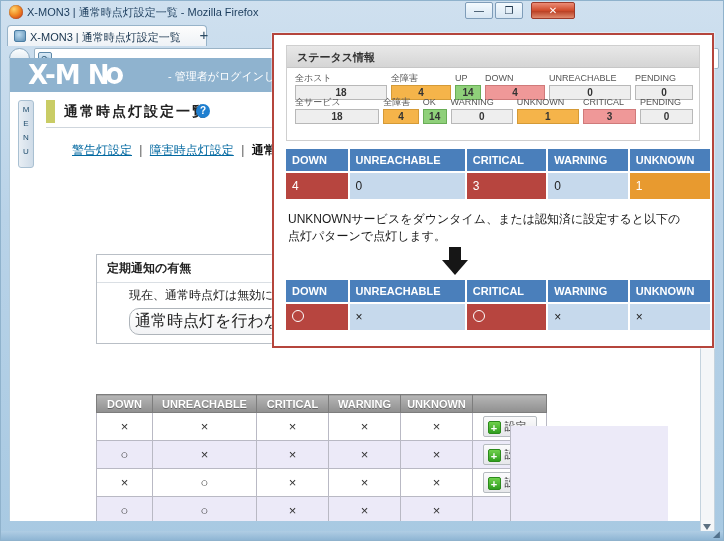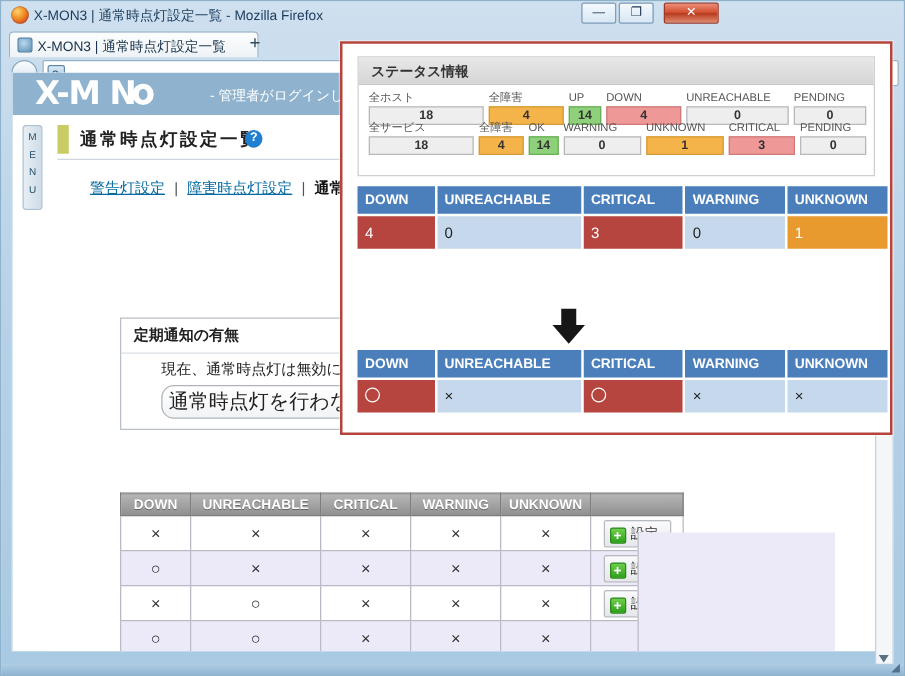--- a/index.html
+++ b/index.html
@@ -569,20 +569,21 @@
             <tr id="ov-t1-body">
               <td class="red">4</td>
               <td>0</td>
               <td class="red">3</td>
               <td>0</td>
               <td class="amber">1</td>
             </tr>
           </tbody>
       </table>
 
+      <div id="ov-note">UNKNOWNサービスをダウンタイム、または認知済に設定すると以下の点灯パターンで点灯します。</div>
 
       <div id="ov-arrow">
         <div class="shaft"></div>
           <div class="head"></div>
       </div>
 
       <table class="ov-table" id="ov-t2">
         <colgroup>
           <col style="width:64px">
             <col style="width:118px">

